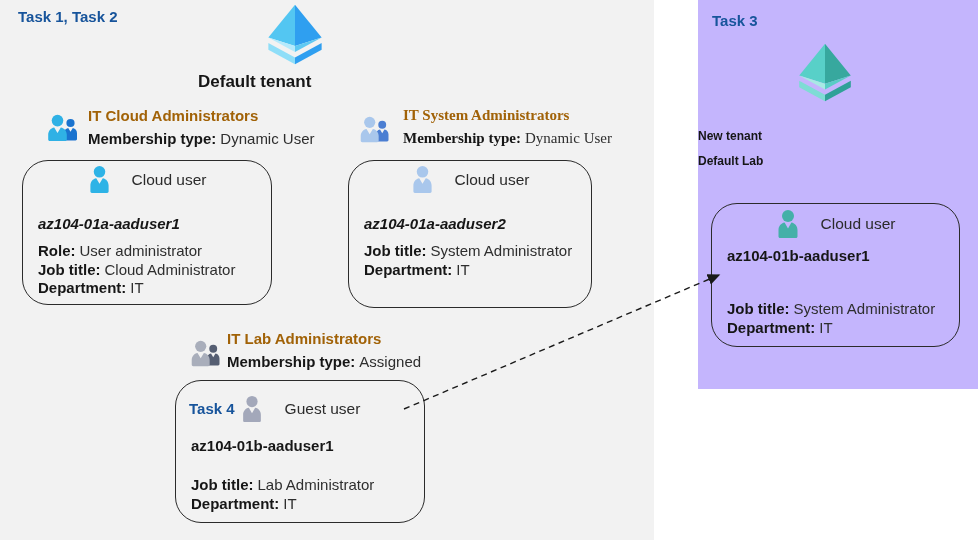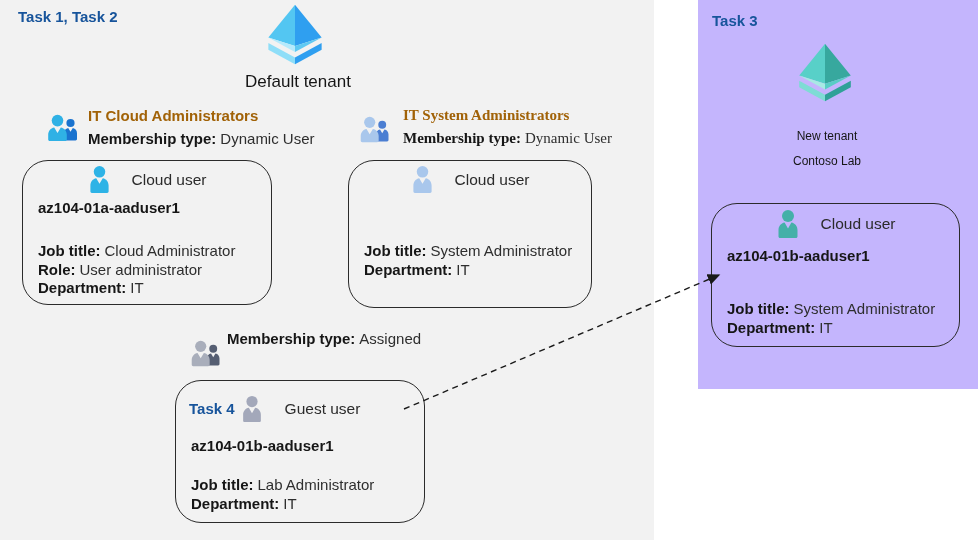--- a/index.html
+++ b/index.html
@@ -9,41 +9,41 @@
     background:#ffffff;
     font-family:"Liberation Sans","DejaVu Sans",sans-serif;
     color:#1f1f1f;
   }
   .canvas { position:absolute; background:#f2f2f2; }
   #left-canvas  { left:0;   top:0; width:654px; height:540px; }
   #right-panel  { left:698px; top:0; width:332px; height:389px; background:#c4b5fd; }
 
   .task-label { position:absolute; font-size:15px; font-weight:bold; color:#17549b; white-space:nowrap; }
 
-  .tenant-title { position:absolute; text-align:center; font-weight:normal; color:#161616; white-space:nowrap; }
+  .tenant-title { position:absolute; font-weight:bold; color:#161616; white-space:nowrap; }
   #default-tenant-title { left:198px; top:72px; width:200px; font-size:17px; }
   #new-tenant-title { left:0; top:124px; width:258px; font-size:12px; line-height:25px; }
 
   .group-header { position:absolute; }
   .group-header .gh-text { position:absolute; white-space:nowrap; font-size:15px; line-height:23px; }
   .group-name { font-weight:bold; color:#a16207; }
   .lbl { font-weight:bold; color:#161616; margin-right:4px; }
   .val { color:#2e2e2e; }
 
   .card {
     position:absolute; border:1.4px solid #2b2b2b; border-radius:26px; background:transparent;
   }
   .card-header { position:absolute; left:0; right:0; display:flex; justify-content:center; align-items:center; gap:21px; }
   .card-header .user-type { font-size:15.5px; color:#2b2b2b; white-space:nowrap; }
   .username { position:absolute; left:15px; font-size:15px; font-weight:bold; color:#161616; white-space:nowrap; }
   .attrs { position:absolute; left:15px; font-size:15px; line-height:18.5px; white-space:nowrap; }
 
   
   .card--c1 .card-header, .card--c2 .card-header { top:3px; }
-  .card--c1 .username, .card--c2 .username { top:38px; }
+  .card--c1 .username, .card--c2 .username { top:54px;font-style:italic; }
   .card--c1 .attrs, .card--c2 .attrs { top:81px; }
   .card--c3 .card-header { top:14px; }
   .card--c3 .username { top:56px; }
   .card--c3 .attrs { top:95px; }
   .card--nt .card-header { top:5px; }
   .card--nt .username { top:43px; }
   .card--nt .attrs { top:96px; }
   #task4-label { left:13px; top:19px; }
 
   svg { display:block; }
@@ -94,22 +94,22 @@
     <div class="card card--c1" style="left:22px; top:160px; width:250px; height:145px;">
       <div class="card-header">
         <svg class="person--cyan" width="23" height="31" viewBox="0 0 24 30">
           <circle class="p-fill" cx="12" cy="7" r="6"></circle>
           <path class="p-fill" d="M12 19.5 L8.6 13.6 C4.9 14.3 2.5 17.2 2.5 21.3 L2.5 27.5 C2.5 28.3 3.2 29 4 29 L20 29 C20.8 29 21.5 28.3 21.5 27.5 L21.5 21.3 C21.5 17.2 19.1 14.3 15.4 13.6 Z"></path>
         </svg>
         <span class="user-type">Cloud user</span>
       </div>
       <div class="username">az104-01a-aaduser1</div>
       <div class="attrs">
+        <div><span class="lbl">Role:</span><span class="val">User administrator</span></div>
         <div><span class="lbl">Job title:</span><span class="val">Cloud Administrator</span></div>
-        <div><span class="lbl">Role:</span><span class="val">User administrator</span></div>
         <div><span class="lbl">Department:</span><span class="val">IT</span></div>
       </div>
     </div>
 
     <div class="group-header" style="left:358px; top:116px;font-family:Liberation Serif, serif;">
       <svg class="grp--system" width="34" height="27" viewBox="0 0 34 28">
         <circle class="g-sub" cx="24.5" cy="9" r="4.1"></circle>
         <path class="g-sub" d="M24.5 17.8 L22.2 14 C19.6 14.5 18 16.5 18 19.3 L18 25 C18 25.8 18.6 26.4 19.4 26.4 L29.6 26.4 C30.4 26.4 31 25.8 31 25 L31 19.3 C31 16.5 29.4 14.5 26.8 14 Z"></path>
         <circle class="g-main" cx="11.5" cy="6.6" r="5.8"></circle>
         <path class="g-main" d="M11.5 19 L8.2 13.4 C4.6 14.1 2.2 16.9 2.2 20.8 L2.2 25.6 C2.2 26.4 2.9 27.1 3.7 27.1 L19.3 27.1 C20.1 27.1 20.8 26.4 20.8 25.6 L20.8 20.8 C20.8 16.9 18.4 14.1 14.8 13.4 Z"></path>
@@ -121,34 +121,36 @@
     </div>
 
     <div class="card card--c2" style="left:348px; top:160px; width:244px; height:148px;">
       <div class="card-header">
         <svg class="person--steel" width="23" height="31" viewBox="0 0 24 30">
           <circle class="p-fill" cx="12" cy="7" r="6"></circle>
           <path class="p-fill" d="M12 19.5 L8.6 13.6 C4.9 14.3 2.5 17.2 2.5 21.3 L2.5 27.5 C2.5 28.3 3.2 29 4 29 L20 29 C20.8 29 21.5 28.3 21.5 27.5 L21.5 21.3 C21.5 17.2 19.1 14.3 15.4 13.6 Z"></path>
         </svg>
         <span class="user-type">Cloud user</span>
       </div>
+      <div class="username">az104-01a-aaduser2</div>
       <div class="attrs">
         <div><span class="lbl">Job title:</span><span class="val">System Administrator</span></div>
         <div><span class="lbl">Department:</span><span class="val">IT</span></div>
       </div>
     </div>
 
     <div class="group-header" style="left:189px; top:340px;">
       <svg class="grp--lab" width="34" height="27" viewBox="0 0 34 28">
         <circle class="g-sub" cx="24.5" cy="9" r="4.1"></circle>
         <path class="g-sub" d="M24.5 17.8 L22.2 14 C19.6 14.5 18 16.5 18 19.3 L18 25 C18 25.8 18.6 26.4 19.4 26.4 L29.6 26.4 C30.4 26.4 31 25.8 31 25 L31 19.3 C31 16.5 29.4 14.5 26.8 14 Z"></path>
         <circle class="g-main" cx="11.5" cy="6.6" r="5.8"></circle>
         <path class="g-main" d="M11.5 19 L8.2 13.4 C4.6 14.1 2.2 16.9 2.2 20.8 L2.2 25.6 C2.2 26.4 2.9 27.1 3.7 27.1 L19.3 27.1 C20.1 27.1 20.8 26.4 20.8 25.6 L20.8 20.8 C20.8 16.9 18.4 14.1 14.8 13.4 Z"></path>
       </svg>
       <div class="gh-text" style="left:38px; top:-13px;">
+        <div class="group-name">IT Lab Administrators</div>
         <div><span class="lbl">Membership type:</span><span class="val">Assigned</span></div>
       </div>
     </div>
 
     <div class="card card--c3" style="left:175px; top:380px; width:250px; height:143px;">
       <span id="task4-label" class="task-label">Task 4</span>
       <div class="card-header">
         <svg class="person--gray" width="24" height="28" viewBox="0 0 24 30">
           <circle class="p-fill" cx="12" cy="7" r="6"></circle>
           <path class="p-fill" d="M12 19.5 L8.6 13.6 C4.9 14.3 2.5 17.2 2.5 21.3 L2.5 27.5 C2.5 28.3 3.2 29 4 29 L20 29 C20.8 29 21.5 28.3 21.5 27.5 L21.5 21.3 C21.5 17.2 19.1 14.3 15.4 13.6 Z"></path>
@@ -171,21 +173,21 @@
       <polygon points="50,3 6,57 50,71" fill="#58d0c8"></polygon>
       <polygon points="50,3 94,57 50,71" fill="#37a89e"></polygon>
       <polygon points="6,57 50,71 50,81" fill="#a8e9e4"></polygon>
       <polygon points="94,57 50,71 50,81" fill="#58cdc5"></polygon>
       <polygon points="6,66 50,90 50,101 6,77" fill="#7edcd5"></polygon>
       <polygon points="94,66 50,90 50,101 94,77" fill="#2fa198"></polygon>
     </svg>
 
     <div id="new-tenant-title" class="tenant-title">
       <div>New tenant</div>
-      <div>Contoso Lab</div>
+      <div>Default Lab</div>
     </div>
 
     <div class="card card--nt" style="left:13px; top:203px; width:249px; height:144px;">
       <div class="card-header">
         <svg class="person--teal" width="24" height="30" viewBox="0 0 24 30">
           <circle class="p-fill" cx="12" cy="7" r="6"></circle>
           <path class="p-fill" d="M12 19.5 L8.6 13.6 C4.9 14.3 2.5 17.2 2.5 21.3 L2.5 27.5 C2.5 28.3 3.2 29 4 29 L20 29 C20.8 29 21.5 28.3 21.5 27.5 L21.5 21.3 C21.5 17.2 19.1 14.3 15.4 13.6 Z"></path>
         </svg>
         <span class="user-type">Cloud user</span>
       </div>

